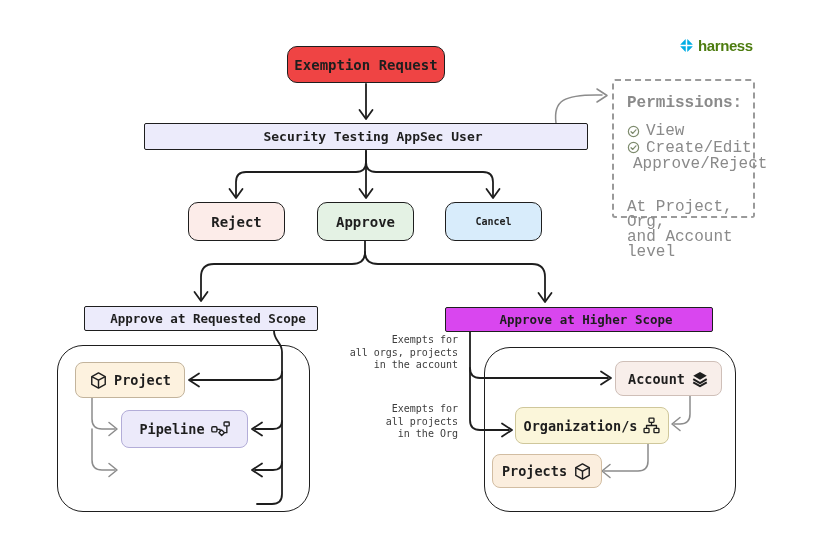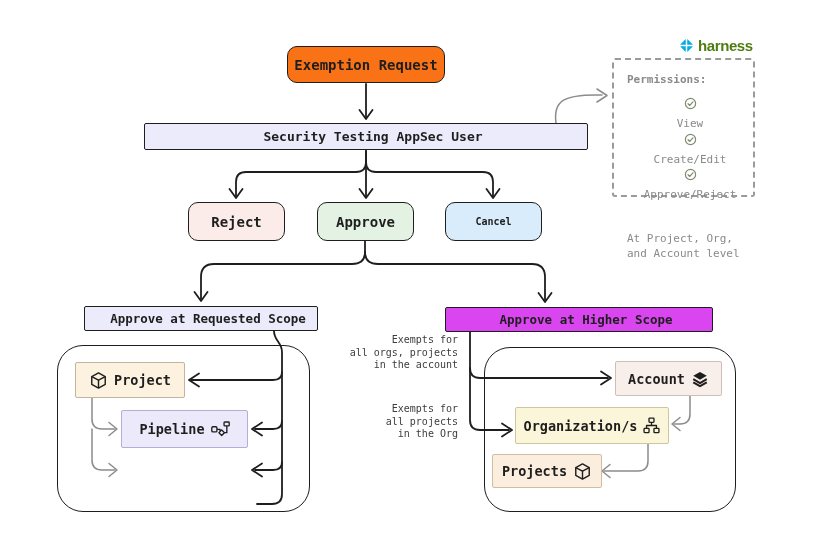--- a/index.html
+++ b/index.html
@@ -11,47 +11,47 @@
   svg.wires { position:absolute; left:0; top:0; z-index:1; pointer-events:none; }
   svg.wires path { fill:none; stroke-linecap:round; stroke-linejoin:round; }
   svg.wires path.blk { stroke:#1e1e1e; stroke-width:1.8; }
   svg.wires path.gry { stroke:#8c8c8c; stroke-width:1.5; }
 
   .node { position:absolute; z-index:2; display:flex; align-items:center; justify-content:center;
           font-weight:600; letter-spacing:0; }
   .rounded { border-radius:10px; border:1.8px solid #1e1e1e; }
   .bar     { border-radius:2px;  border:1.8px solid #1e1e1e;padding-left:14px; }
 
-  .exemption { left:287px; top:46px;  width:158px; height:37px; background:#f97316; font-size:14px; }
+  .exemption { left:287px; top:46px;  width:158px; height:37px; background:#ef4444; font-size:14px; }
   .appsec    { left:144px; top:123px; width:444px; height:27px; background:#ecebfb; font-size:13px; }
   .reject    { left:188px; top:202px; width:97px;  height:39px; background:#fcece9; font-size:14px; }
   .approve   { left:317px; top:202px; width:97px;  height:39px; background:#e4f2e4; font-size:14px; }
   .cancel    { left:445px; top:202px; width:97px;  height:39px; background:#d8ecfb; font-size:10px; }
   .reqscope  { left:84px;  top:306px; width:234px; height:25px; background:#ecebfb; font-size:12.5px; }
   .hiscope   { left:445px; top:307px; width:268px; height:25px; background:#d946ef; font-size:12.5px; }
 
   .container { position:absolute; z-index:0; border:1.8px solid #1e1e1e; border-radius:26px; background:#ffffff; }
   .l-cont { left:57px;  top:345px; width:253px; height:167px; }
   .r-cont { left:484px; top:347px; width:252px; height:165px; }
 
   .chip { position:absolute; z-index:2; display:flex; align-items:center; justify-content:center;
-          gap:6px; font-size:13.5px; font-weight:600; border-radius:2px; }
+          gap:6px; font-size:13.5px; font-weight:600; border-radius:8px; }
   .chip svg { flex:0 0 auto; display:block; }
   .project  { left:75px;  top:362px; width:110px; height:36px; background:#fdf2df; border:1.4px solid #c3b49c; }
   .pipeline { left:121px; top:410px; width:127px; height:38px; background:#eceafa; border:1.4px solid #b3add8; }
   .target   { left:121px; top:452px; width:127px; height:38px; background:#d8ecfb; border:1.4px solid #9fc4e6; }
   .account  { left:615px; top:361px; width:107px; height:35px; background:#f8eeea; border:1.4px solid #cfbfb8; }
   .orgs     { left:515px; top:407px; width:154px; height:37px; background:#fbf6da; border:1.4px solid #cfc79b; }
   .projects { left:492px; top:454px; width:110px; height:34px; background:#fbeede; border:1.4px solid #d2bda2; }
 
-  .perm-box { position:absolute; z-index:0; left:612px; top:58px; width:143px; height:139px;
-              border:2px dashed #9a9a9a; border-radius:3px; color:#8a8a8a; font-size:11px;
-              padding:13px 0 0 13px; }
+  .perm-box { position:absolute; z-index:0; left:612px; top:79px; width:143px; height:139px;
+              border:2px dashed #9a9a9a; border-radius:3px; color:#8a8a8a; font-size:16px;
+              padding:13px 0 0 13px;font-family:Liberation Mono, monospace; }
   .perm-title { font-weight:600; margin-bottom:11px; }
-  .perm-item { display:flex; align-items:center; gap:6px; line-height:16.5px;flex-direction:column; }
+  .perm-item { display:flex; align-items:center; gap:6px; line-height:16.5px; }
   .perm-foot { margin-top:27px; white-space:pre-line; line-height:15px; }
 
   .logo { position:absolute; z-index:2; left:678px; top:37px; display:flex; align-items:center; gap:3px; }
   .logo-text { font-family:"Liberation Sans", sans-serif; font-weight:700; font-size:15px;
                letter-spacing:-0.4px; color:#4d7c0f; }
 
   .note { position:absolute; z-index:2; width:110px; text-align:right; font-size:10px;
           line-height:12.5px; color:#3d3d3d; white-space:pre-line; font-weight:500; }
   .note-account { left:348px; top:334px; }
   .note-org     { left:348px; top:403px; }

